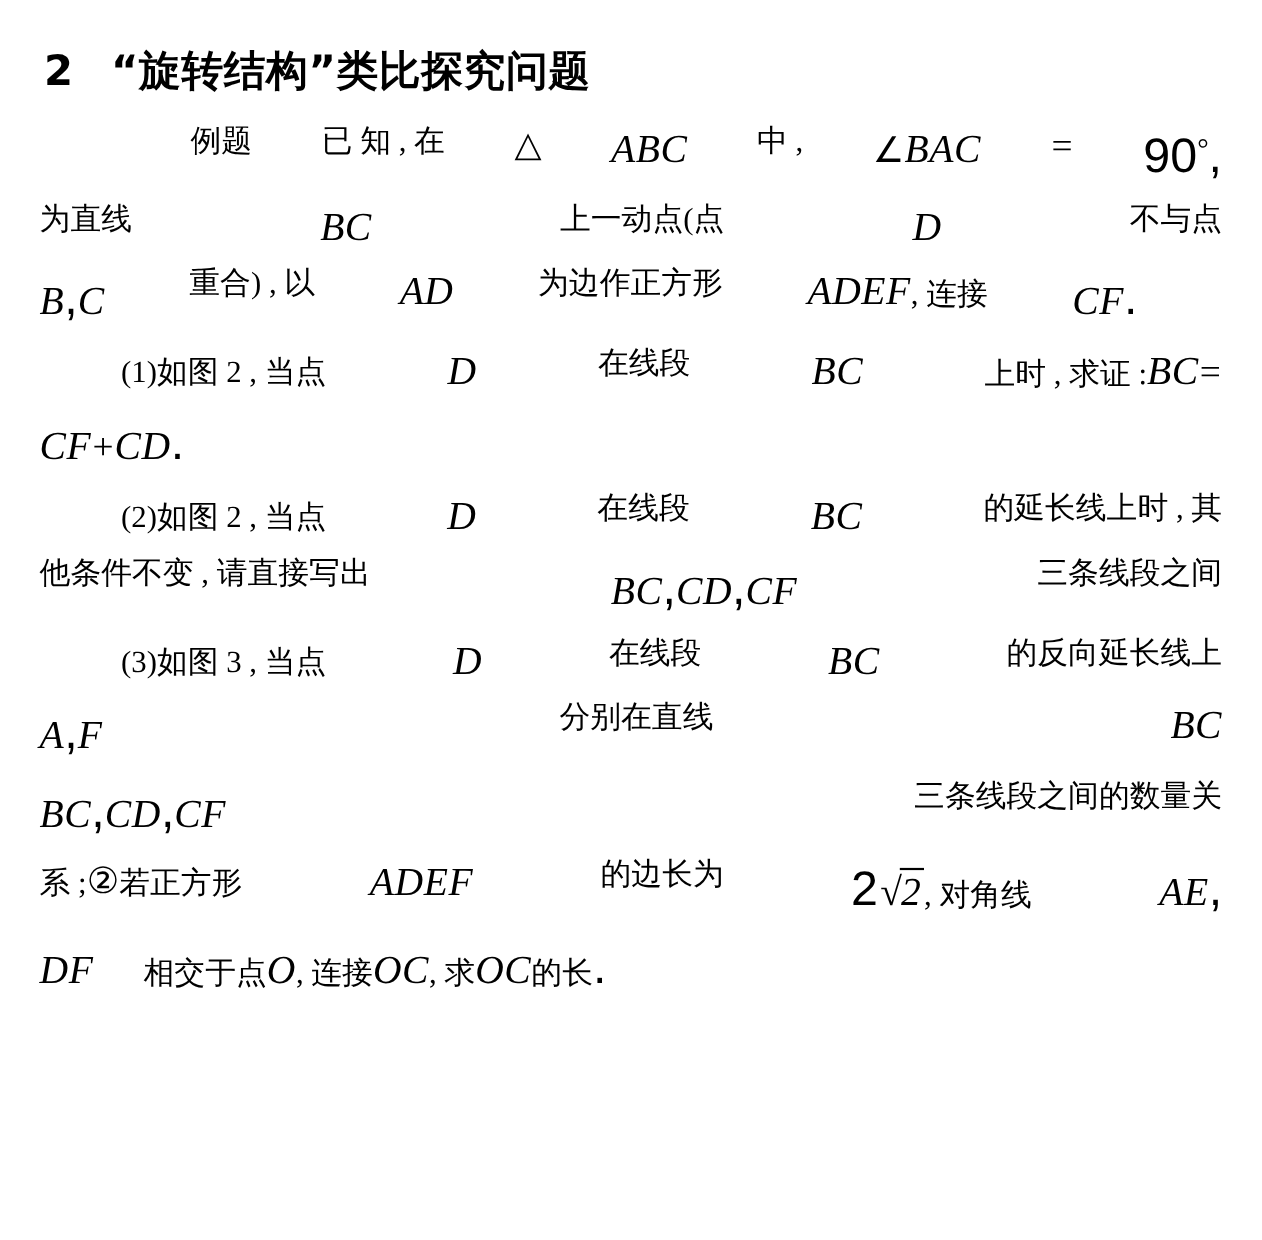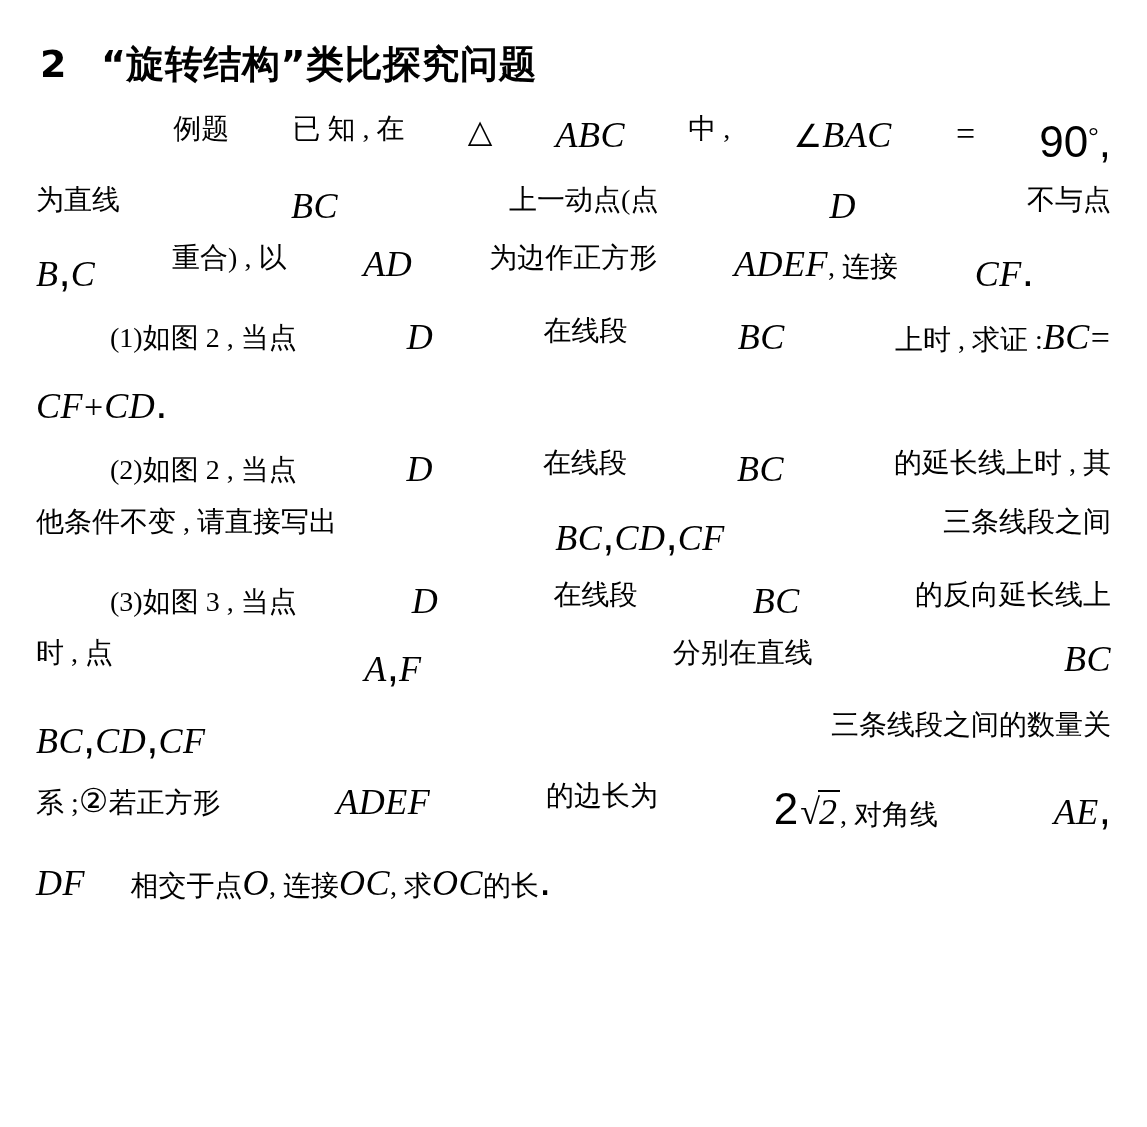--- a/index.html
+++ b/index.html
@@ -195,21 +195,20 @@
 
     <div class="para">
       <div class="just">
         <span><span class="indent"></span><span class="zh">(3)</span><span class="zh">如图 3 , 当点</span></span>
         <span class="mi">D</span>
         <span class="zh">在线段</span>
         <span class="mi">BC</span>
         <span class="zh">的反向延长线上</span>
       </div>
       <div class="just">
-        <span class="zh">时 , 点</span>
         <span><span class="mi">A</span><span class="mn">,</span><span class="mi">F</span></span>
         <span class="zh">分别在直线</span>
         <span class="mi">BC</span>
       </div>
       <div class="just">
         <span><span class="mi">BC</span><span class="mn">,</span><span class="mi">CD</span><span class="mn">,</span><span class="mi">CF</span></span>
         <span class="zh">三条线段之间的数量关</span>
       </div>
       <div class="just">
         <span><span class="zh">系 ;</span><span class="circnum">②</span><span class="zh">若正方形</span></span>

